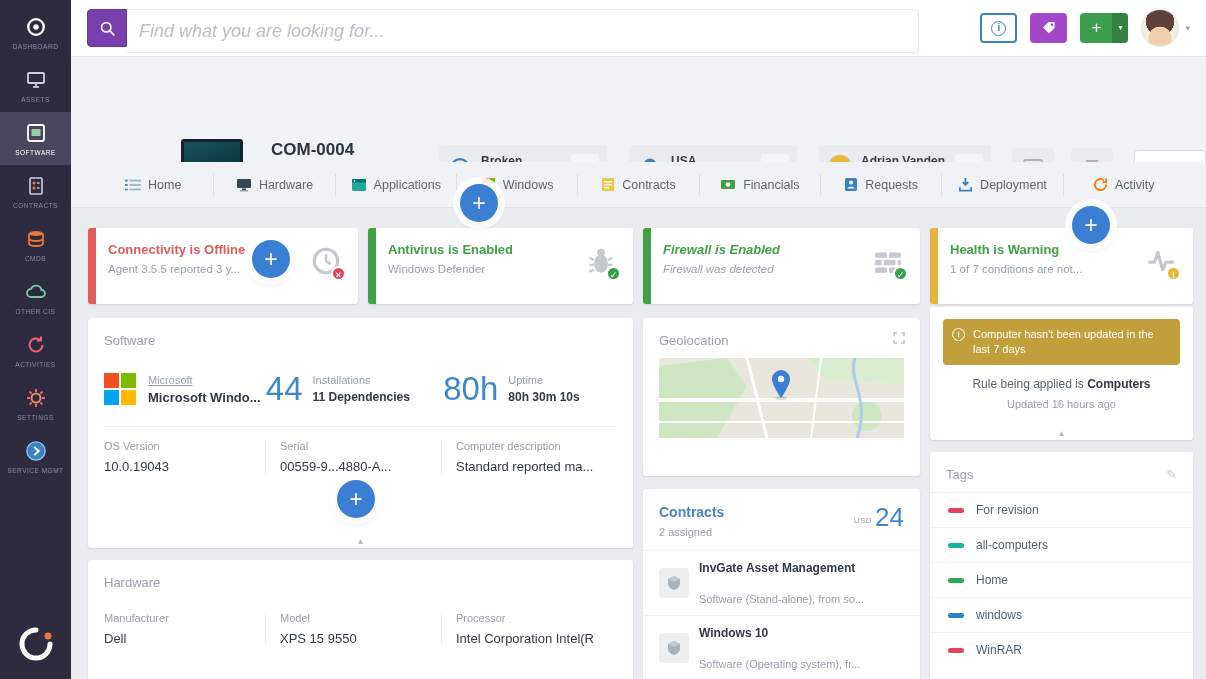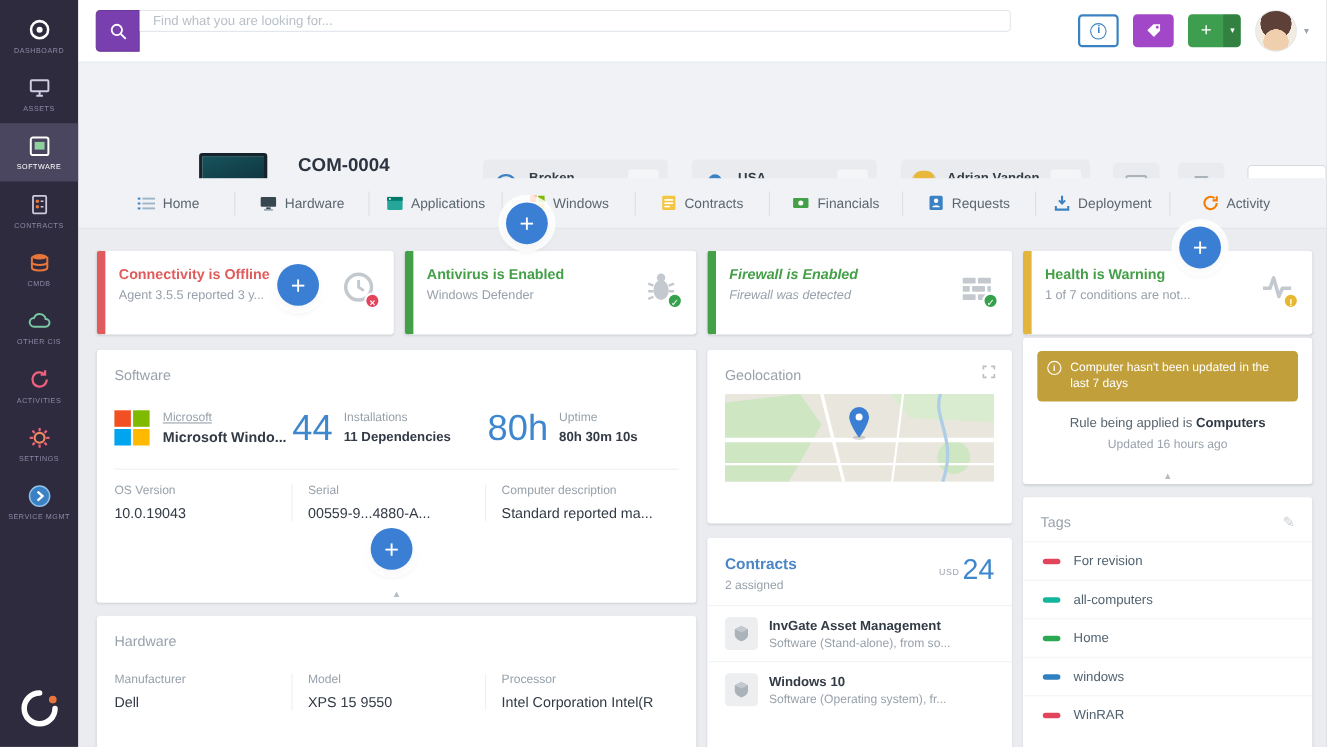--- a/index.html
+++ b/index.html
@@ -13,21 +13,21 @@
   .side-item .slabel { font-size:6.5px; letter-spacing:.5px; color:#8d87a5; text-align:center; }
   .side-item.active { background:#4b465f; }
   .side-item.active .slabel { color:#ffffff; }
   .sicon { width:22px; height:22px; display:grid; place-items:center; }
   .side-logo { margin-top:auto; display:grid; place-items:center; padding:16px 0 18px; }
 
   
   .topbar { position:absolute; left:71px; top:0; width:1135px; height:57px; background:#ffffff; border-bottom:1px solid #e4e7ea; display:flex; align-items:center; padding:0 16px; z-index:10; }
   .search { display:flex; width:832px; height:38px; }
   .search-btn { width:40px; height:38px; background:#7a3fae; border:1px solid #6b3799; border-radius:4px 0 0 4px; display:grid; place-items:center; cursor:pointer; }
-  .search input { flex:1; height:20px; border:1px solid #e2e5e9; border-left:none; border-radius:0 4px 4px 0; padding:0 12px; font-size:12px; color:#4a5560; outline:none; font-family:inherit; }
+  .search input { flex:1; height:44px; border:1px solid #e2e5e9; border-left:none; border-radius:0 4px 4px 0; padding:0 12px; font-size:18px; color:#4a5560; outline:none; font-family:inherit;font-style:italic; }
   .search input::placeholder { color:#b9c0c7; }
   .top-actions { margin-left:auto; display:flex; align-items:center; gap:13px; }
   .info-btn { width:37px; height:30px; background:#fff; border:2px solid #3b82c4; border-radius:4px; display:grid; place-items:center; cursor:pointer; }
   .info-glyph { width:15px; height:15px; border:1.5px solid #3b82c4; border-radius:50%; color:#3b82c4; font-size:10px; font-weight:bold; line-height:12px; text-align:center; }
   .tagbtn { width:37px; height:30px; background:#a347c9; border:none; border-radius:4px; display:grid; place-items:center; cursor:pointer; }
   .add-btn { height:30px; width:48px; background:#3e9e4f; border:none; border-radius:4px; display:flex; align-items:stretch; color:#fff; cursor:pointer; overflow:hidden; }
   .add-btn .add-plus { flex:1; font-size:17px; line-height:29px; text-align:center; }
   .add-btn .add-caret { width:16px; background:rgba(0,0,0,.18); font-size:8px; line-height:30px; }
   .user-menu { display:flex; align-items:center; gap:6px; cursor:pointer; }
   .avatar { width:38px; height:38px; border-radius:50%; background:
@@ -118,21 +118,21 @@
   #contracts-card { left:643px; top:489px; width:277px; height:210px; }
   .ct-head { display:flex; align-items:flex-start; padding:15px 16px 12px; }
   .ct-title { font-size:14px; color:#4a86c5; font-weight:bold; }
   .ct-assigned { font-size:11px; color:#98a1ab; margin-top:6px; }
   .ct-amount { margin-left:auto; display:flex; align-items:flex-end; gap:3px; }
   .ct-usd { font-size:8px; color:#9aa2ac; letter-spacing:.5px; margin-bottom:5px; }
   .ct-num { font-size:26px; color:#3f87cc; font-weight:500; line-height:1; }
   .ct-item { display:flex; align-items:center; gap:10px; padding:10px 16px; border-top:1px solid #f0f2f4; cursor:pointer; }
   .ct-ico { width:30px; height:30px; background:#eceef0; border-radius:4px; display:grid; place-items:center; flex:none; }
   .ct-name { font-size:12px; font-weight:bold; color:#323a45; white-space:nowrap; }
-  .ct-desc { font-size:11px; color:#98a1ab; margin-top:3px; white-space:nowrap; }
+  .ct-desc { font-size:11px; color:#98a1ab; margin-top:18px; white-space:nowrap; }
 
   #tags-card { left:930px; top:452px; width:263px; height:240px; }
   .tags-head { display:flex; align-items:center; padding:15px 16px 10px; }
   .tags-edit { margin-left:auto; background:none; border:none; color:#c7ccd1; font-size:13px; cursor:pointer; }
   .tag-row { display:flex; align-items:center; gap:12px; padding:10px 18px; border-top:1px solid #f2f4f6; cursor:pointer; }
   .tag-dash { width:16px; height:5px; border-radius:3px; flex:none; }
   .tag-label { font-size:12px; color:#51626f; }
 
   
   .plus { position:absolute; width:38px; height:38px; border-radius:50%; background:#3b7fd4; color:#fff; font-size:23px; line-height:36px; text-align:center; border:none; cursor:pointer; z-index:50; box-shadow:0 0 0 7px rgba(255,255,255,.85), 0 3px 8px rgba(0,0,0,.28); font-family:inherit; }

